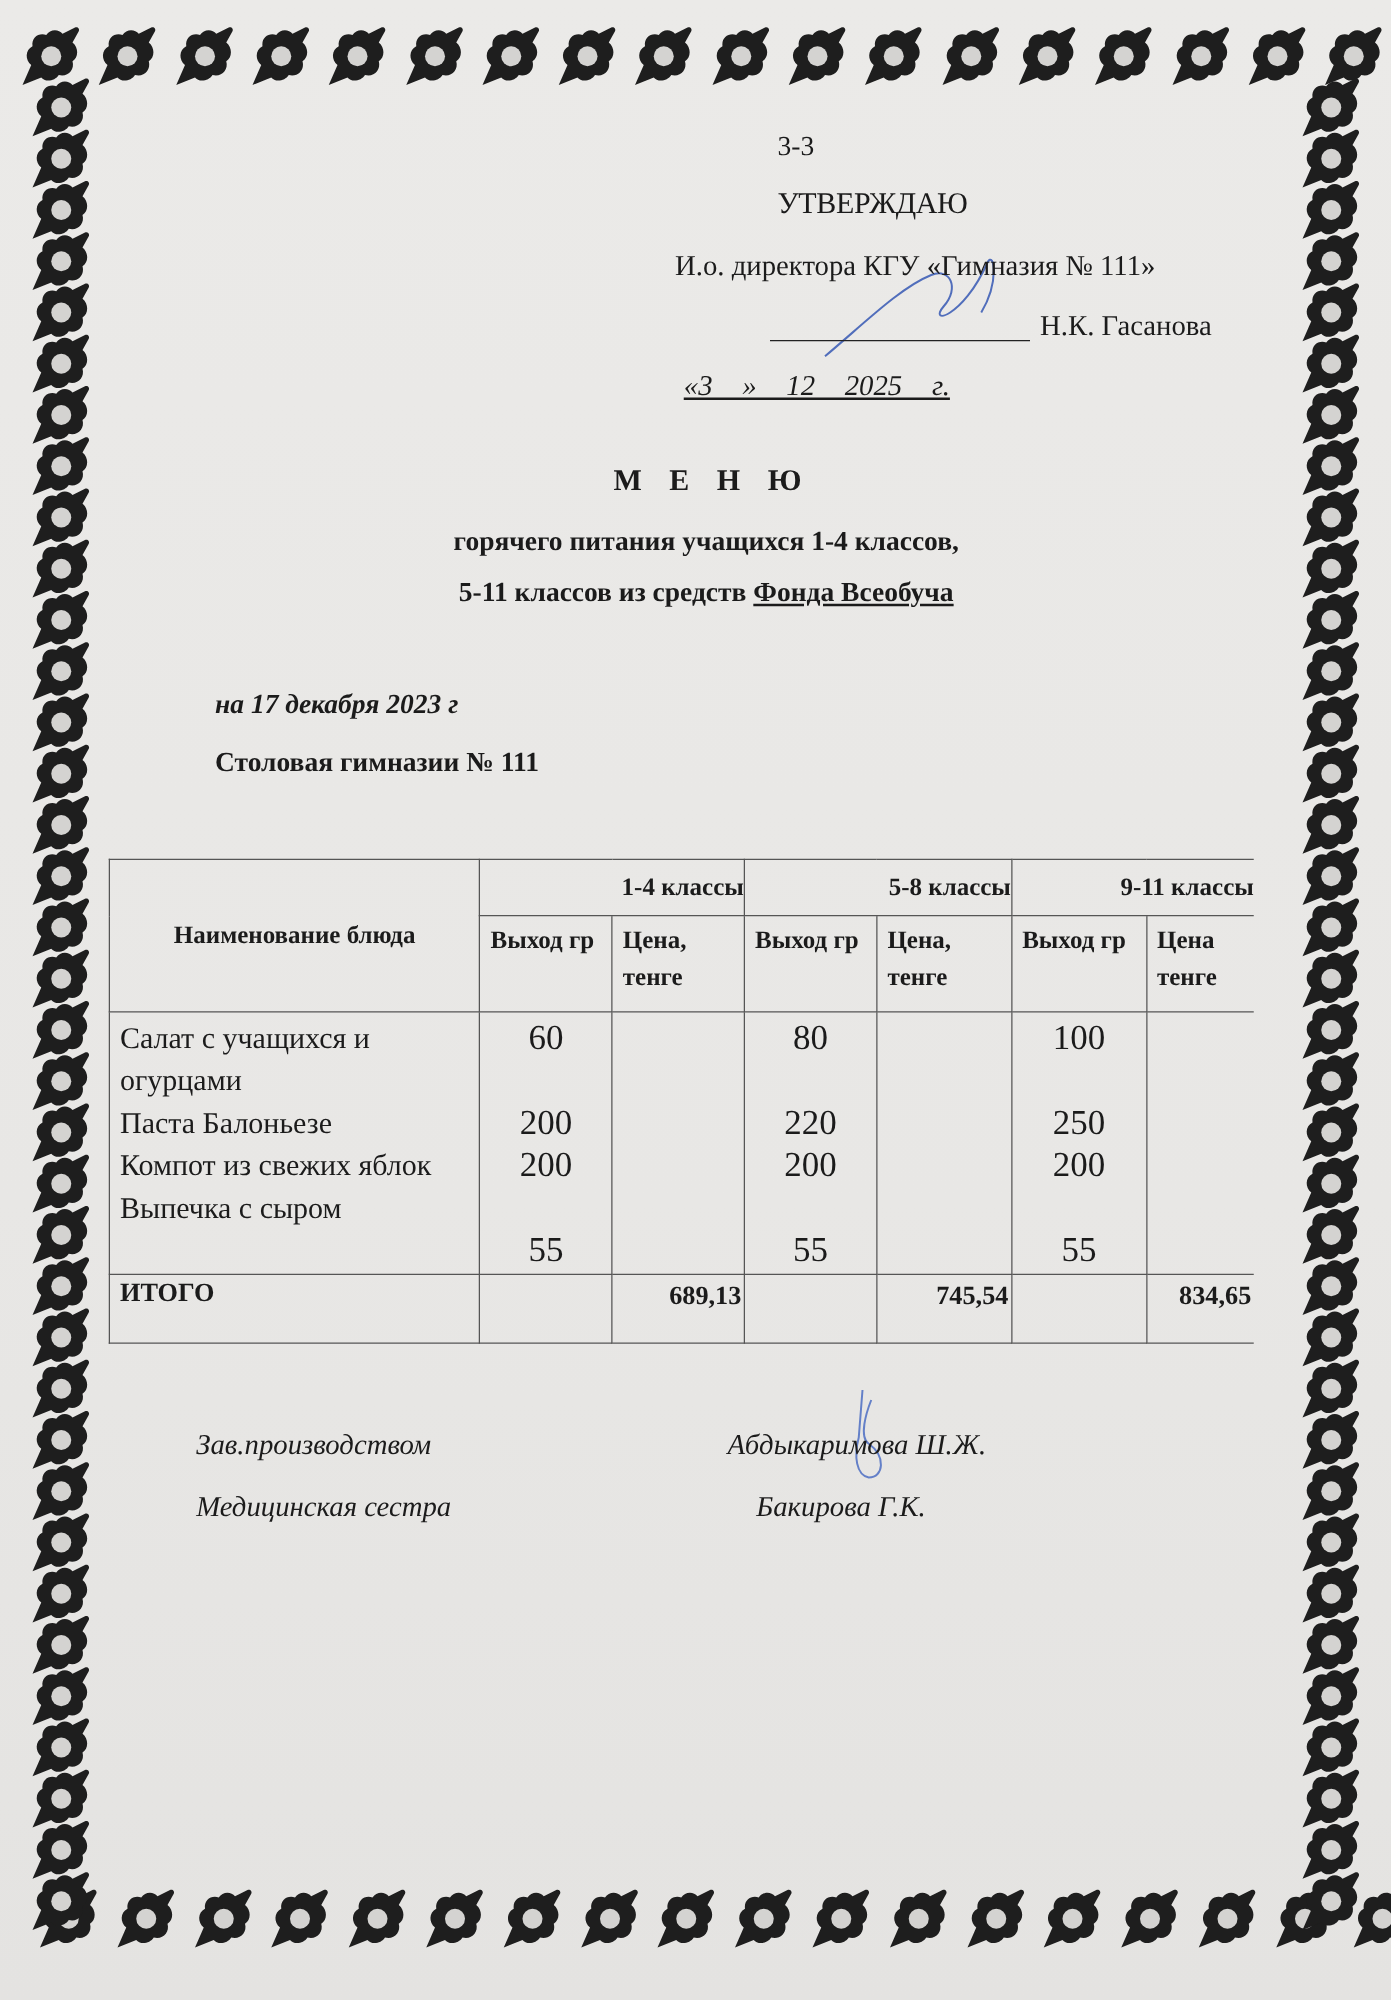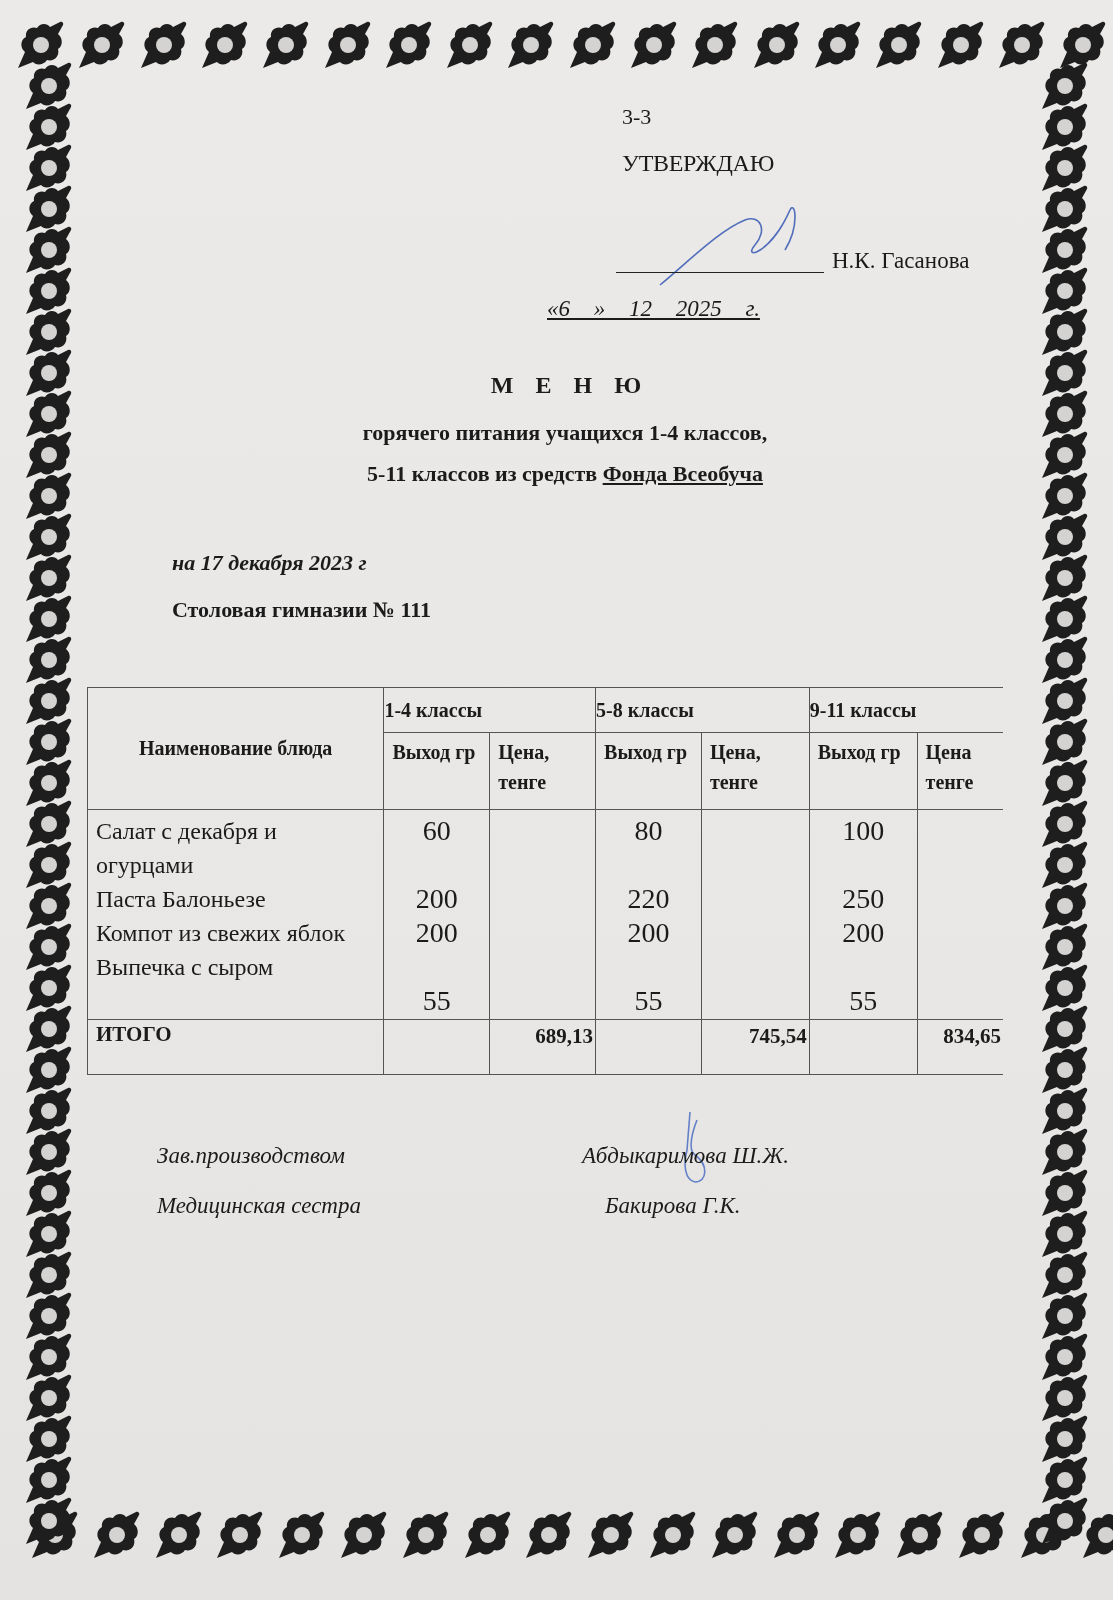--- a/index.html
+++ b/index.html
@@ -42,21 +42,21 @@
     border-collapse: collapse; font-size: 22px;
     width: 916px;
   }
   table.menu td, table.menu th {
     border: 1.4px solid #555;
     vertical-align: top;
     padding: 0;
   }
   table.menu th { font-weight: bold; font-size: 20px; }
   .th-name { width: 296px; vertical-align: middle !important; border-left: 1.4px solid #666; }
-  .th-group { height: 44px; text-align: left; vertical-align: middle !important; font-size: 20px; padding-top: 2px; }
+  .th-group { height: 44px; text-align: right; vertical-align: middle !important; font-size: 20px; padding-top: 2px; }
   .th-sub { height: 72px; text-align: left; padding: 4px 0 0 8px !important; line-height: 30px; font-size: 21px; }
   .body-row td { height: 205px; }
   .dish-cell { padding: 4px 6px 0 8px !important; line-height: 34px; font-size: 24px; }
   .dish-cell .dish { display: block; }
   .dish-justify { text-align: justify; text-align-last: left; }
   .out-cell { text-align: center; line-height: 34px; font-size: 28px; padding-top: 4px !important; }
   .out-cell span { display: block; }
   .total-row td { height: 50px; font-weight: bold; font-size: 21px; }
   .total-label { padding: 2px 0 0 8px !important; vertical-align: top; }
   .total-val { text-align: right; padding: 4px 2px 0 0 !important; }
@@ -729,23 +729,24 @@
 
 
   <div class="stamp" style="left:650px; top:190px;">
     <svg width="160" height="110" viewBox="0 0 160 110">
       <path d="M10 95 C40 70, 70 40, 95 30 C110 24, 118 40, 105 55 C92 70, 120 65, 140 20 C145 10, 150 35, 135 60" fill="none" stroke="#2a4fb0" stroke-width="1.6" opacity="0.8"></path>
     </svg>
   </div>
 
   <div class="abs num33">3-3</div>
   <div class="abs approve">УТВЕРЖДАЮ</div>
+  <div class="abs director">И.о. директора КГУ «Гимназия № 111»</div>
   <div class="abs sign-line"></div>
   <div class="abs signer">Н.К. Гасанова</div>
-  <div class="abs date-approve">«6 »  12   2025  г.</div>
+  <div class="abs date-approve">«3 »  12   2025  г.</div>
 
   <div class="abs menu-title">М Е Н Ю</div>
   <div class="abs sub1">горячего питания учащихся 1-4 классов,</div>
   <div class="abs sub2"><span>5-11 классов из средств </span><u>Фонда Всеобуча</u></div>
 
   <div class="abs date-line">на 17 декабря 2023 г</div>
   <div class="abs canteen">Столовая гимназии № 111</div>
 
   <table class="menu">
     <colgroup>
@@ -767,21 +768,21 @@
     <tr>
       <th class="th-sub">Выход гр</th>
       <th class="th-sub">Цена, тенге</th>
       <th class="th-sub">Выход гр</th>
       <th class="th-sub">Цена, тенге</th>
       <th class="th-sub">Выход гр</th>
       <th class="th-sub">Цена тенге</th>
     </tr>
     <tr class="body-row">
       <td class="dish-cell">
-        <span class="dish" style="white-space:normal"> Салат с декабря и огурцами</span>
+        <span class="dish" style="white-space:normal"> Салат с учащихся и огурцами</span>
         <span class="dish">Паста Балоньезе</span>
         <span class="dish dish-justify" style="white-space:normal">Компот из свежих яблок</span>
         <span class="dish">Выпечка с сыром</span>
       </td>
       <td class="out-cell">
         <span>60</span>
         <span>&nbsp;</span>
         <span>200</span>
         <span>200</span>
         <span>&nbsp;</span>

